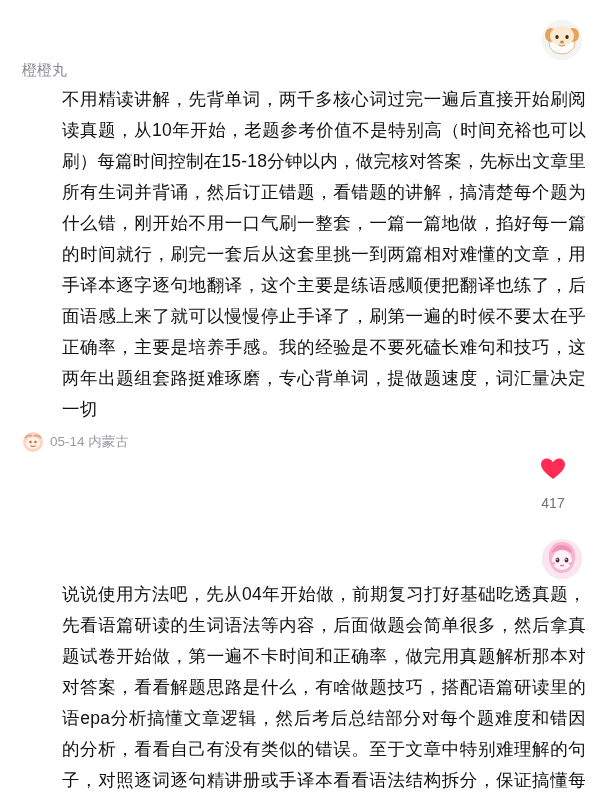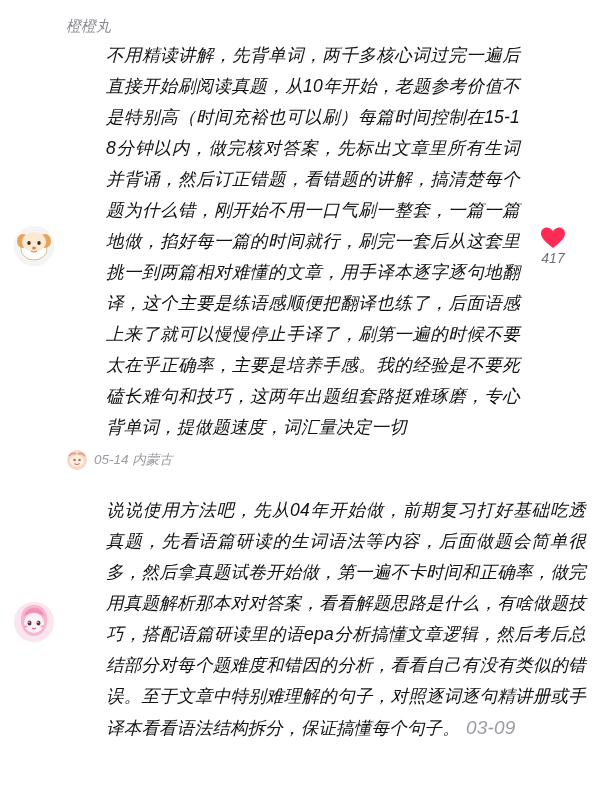--- a/index.html
+++ b/index.html
@@ -15,25 +15,24 @@
     overflow: hidden;
   }
   .feed {
     width: 600px;
     height: 800px;
     box-sizing: border-box;
     padding: 10px 0 0 0;
   }
   .comment {
     display: flex;
-    flex-direction: row;
-    align-items: center;
+    flex-direction: column;
+    align-items: flex-end;
     padding: 6px 14px 0 14px;
     box-sizing: border-box;
-    font-style: italic;
   }
   .avatar-wrap {
     flex: 0 0 auto;
     width: 44px;
     padding-top: 4px;
   }
   .avatar {
     width: 40px;
     height: 40px;
     border-radius: 50%;
@@ -93,21 +92,21 @@
     width: 66px;
     text-align: center;
     padding-top: 4px;
   }
   .heart {
     display: block;
     margin: 0 auto;
   }
   .like-count {
     display: block;
-    margin-top: 0;
+    margin-top: 14px;
     font-size: 14px;
     color: #6f6f78;
     text-align: center;
     font-family: "Liberation Sans", sans-serif;
   }
   .spacer { height: 18px; }
 </style>
 </head>
 <body>
 

